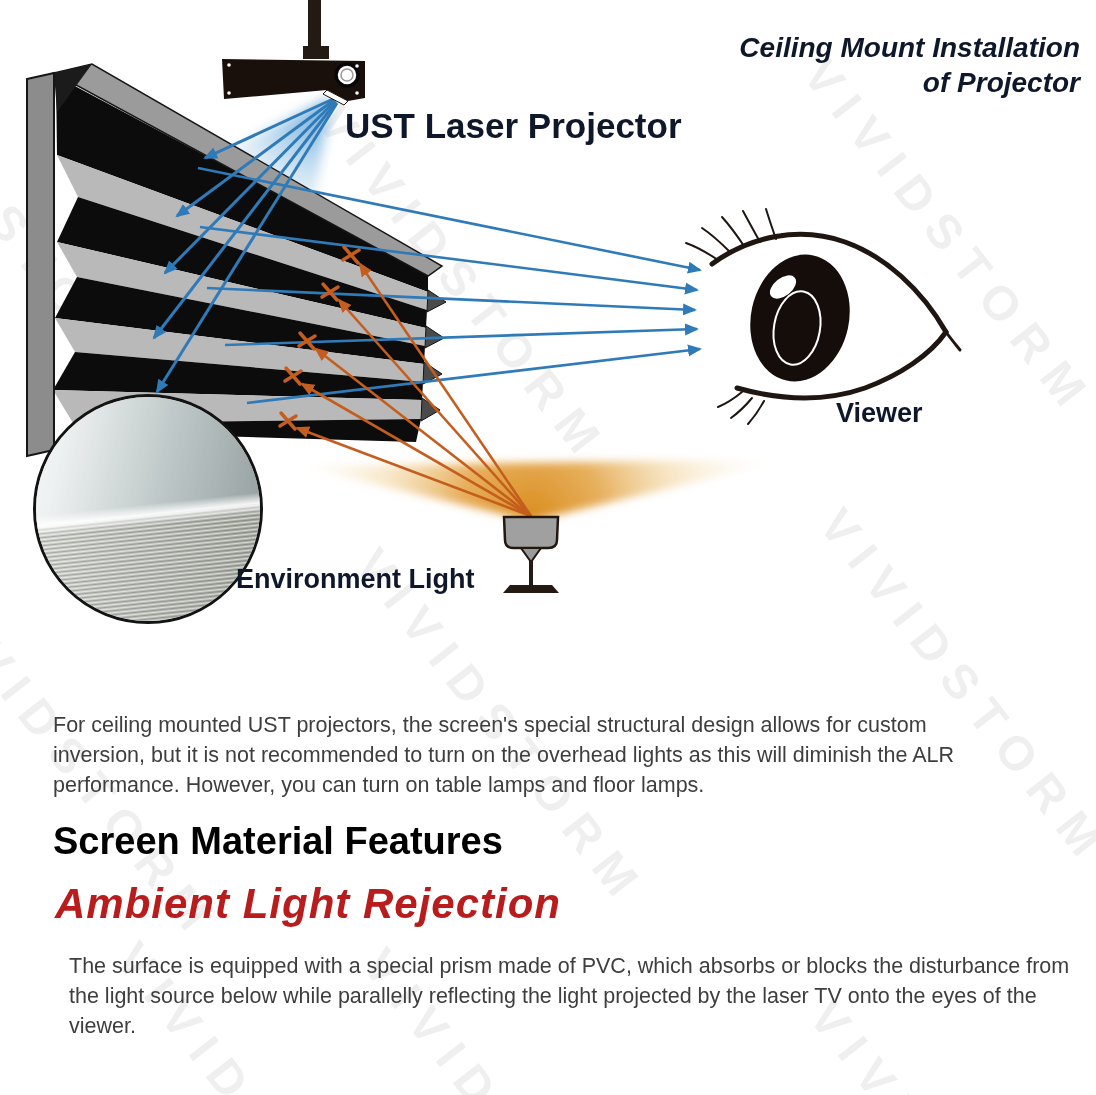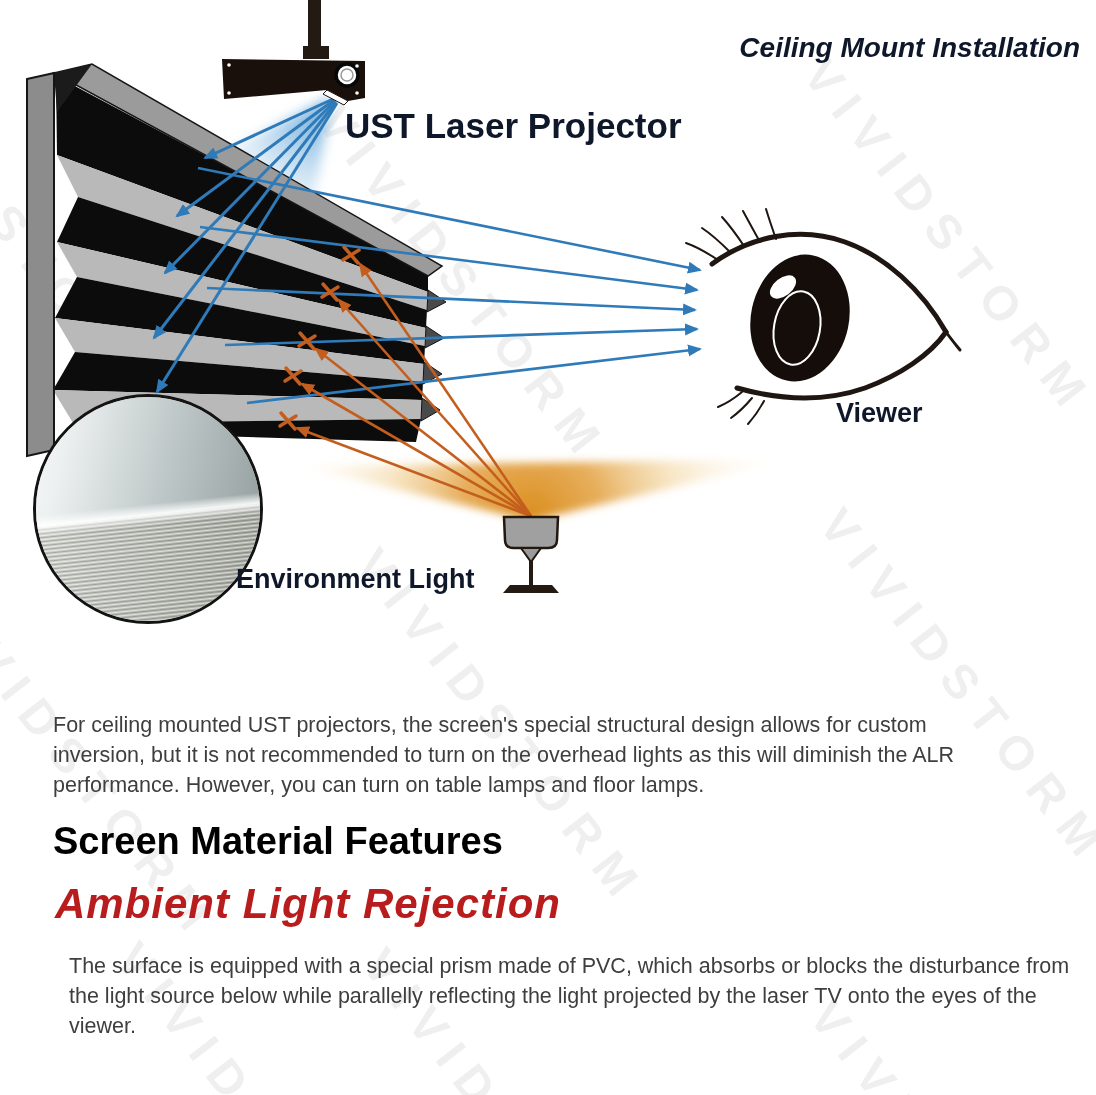--- a/index.html
+++ b/index.html
@@ -183,20 +183,21 @@
   <div class="inset">
     <div class="tilt">
       <div class="mat-top"></div>
       <div class="mat-bot"></div>
       <div class="mat-sheen"></div>
     </div>
   </div>
 
   <div class="lbl lbl-title">
     <div>Ceiling Mount Installation</div>
+    <div>of Projector</div>
   </div>
   <div class="lbl lbl-ust">UST Laser Projector</div>
   <div class="lbl lbl-viewer">Viewer</div>
   <div class="lbl lbl-env">Environment Light</div>
 
   <div class="para p1">For ceiling mounted UST projectors, the screen's special structural design allows for custom inversion, but it is not recommended to turn on the overhead lights as this will diminish the ALR performance. However, you can turn on table lamps and floor lamps.</div>
   <div class="h-section">Screen Material Features</div>
   <div class="h-feature">Ambient Light Rejection</div>
   <div class="para p2">The surface is equipped with a special prism made of PVC, which absorbs or blocks the disturbance from the light source below while parallelly reflecting the light projected by the laser TV onto the eyes of the viewer.</div>
 

